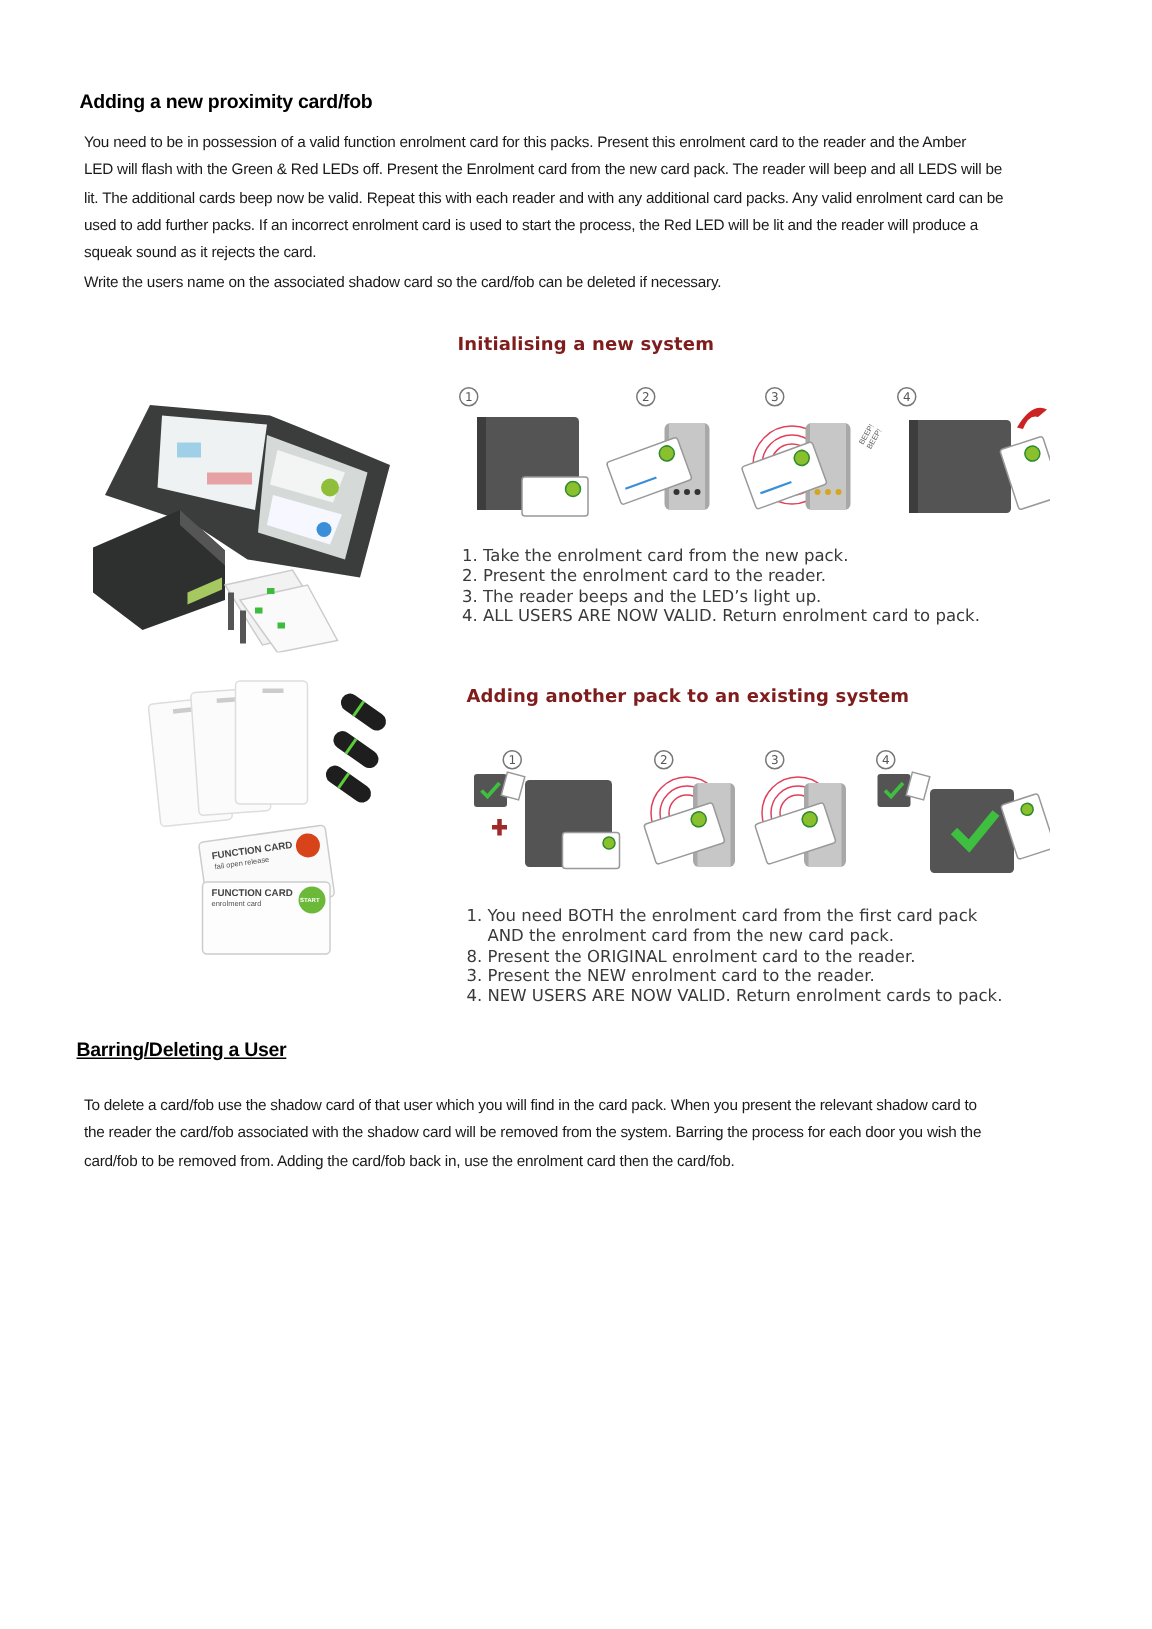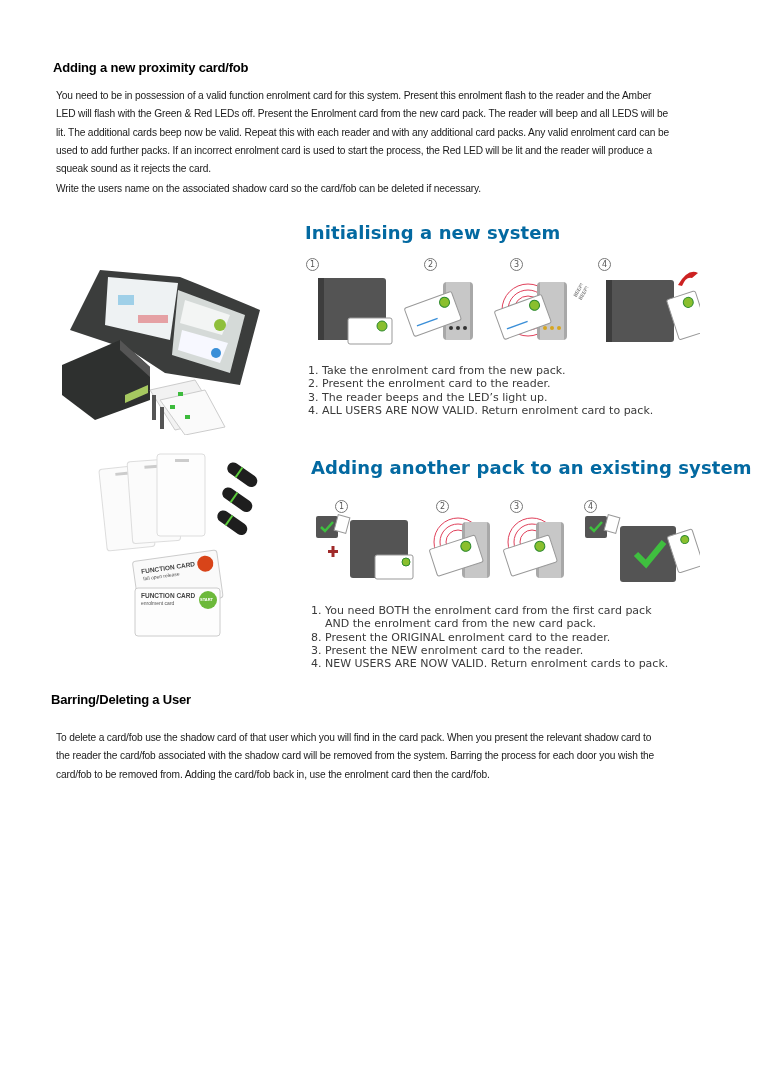--- a/index.html
+++ b/index.html
@@ -3,37 +3,37 @@
 <meta charset="utf-8">
 <style>
   html, body { margin: 0; padding: 0; background: #ffffff; }
   body { width: 768px; height: 1086px; position: relative; overflow: hidden;
          font-family: "Liberation Sans", sans-serif; color: #222; }
   .h2 { position: absolute; font-family: "Liberation Sans", sans-serif; font-weight: bold;
         color: #000000; font-size: 13px; letter-spacing: -0.2px; }
   .para { position: absolute; font-size: 10.2px; line-height: 18.3px; color: #1a1a1a;
           letter-spacing: -0.15px; }
   .fig-title { position: absolute; font-family: "DejaVu Sans", sans-serif; font-weight: bold;
-               color: #0369a1; font-size: 18px; letter-spacing: 0.1px; }
+               color: #7f1d1d; font-size: 12px; letter-spacing: 0.1px; }
   .steps { position: absolute; font-family: "DejaVu Sans", sans-serif; font-size: 11px;
            line-height: 13.3px; color: #3a3a3a; margin: 0; padding: 0; list-style: none; }
   .steps li { white-space: nowrap; }
   .num-circle { position: absolute; width: 11px; height: 11px; border: 1px solid #777;
                 border-radius: 50%; font-size: 8px; line-height: 11px; text-align: center;
                 color: #555; font-family: "DejaVu Sans", sans-serif; }
   .abs { position: absolute; }
   svg { display: block; }
 </style>
 </head>
 <body>
 
 <div class="h2" style="left:53px; top:60px;">Adding a new proximity card/fob</div>
 
 <div class="para" style="left:56px; top:87px; width:680px;">
-  <div>You need to be in possession of a valid function enrolment card for this system.  Present this enrolment flash to the reader and the Amber</div>
+  <div>You need to be in possession of a valid function enrolment card for this packs.  Present this enrolment card to the reader and the Amber</div>
   <div>LED will flash with the Green &amp; Red LEDs off. Present the Enrolment card from the new card pack. The reader will beep and all LEDS will be</div>
   <div>lit. The additional cards beep now be valid. Repeat this with each reader and with any additional card packs. Any valid enrolment card can be</div>
   <div>used to add further packs. If an incorrect enrolment card is used to start the process, the Red LED will be lit and the reader will produce a</div>
   <div>squeak sound as it rejects the card.</div>
 </div>
 <div class="para" style="left:56px; top:180px; width:680px;">Write the users name on the associated shadow card so the card/fob can be deleted if necessary.</div>
 
 <div class="abs" style="left:60px; top:255px;">
   <svg width="205" height="180" viewBox="0 0 205 180">
 
@@ -211,19 +211,19 @@
 </div>
 
 <ol class="steps" style="left:311px; top:604px;">
   <li>1. You need BOTH the enrolment card from the first card pack</li>
   <li style="white-space:pre;">    AND the enrolment card from the new card pack.</li>
   <li>8. Present the ORIGINAL enrolment card to the reader.</li>
   <li>3. Present the NEW enrolment card to the reader.</li>
   <li>4. NEW USERS ARE NOW VALID. Return enrolment cards to pack.</li>
 </ol>
 
-<div class="h2" style="left:51px; top:692px;">Barring/Deleting a User</div>
+<div class="h2" style="left:51px; top:692px;text-decoration:underline;">Barring/Deleting a User</div>
 
 <div class="para" style="left:56px; top:729px; width:680px;">
   <div>To delete a card/fob use the shadow card of that user which you will find in the card pack. When you present the relevant shadow card to</div>
   <div>the reader the card/fob associated with the shadow card will be removed from the system. Barring the process for each door you wish the</div>
   <div>card/fob to be removed from. Adding the card/fob back in, use the enrolment card then the card/fob.</div>
 </div>
 
 </body></html>

